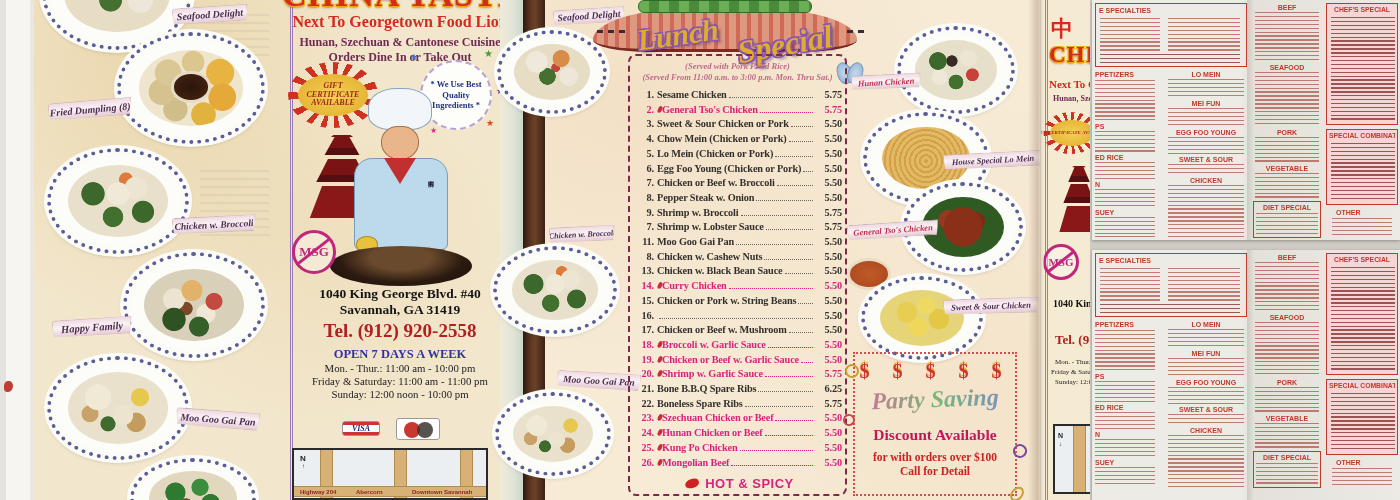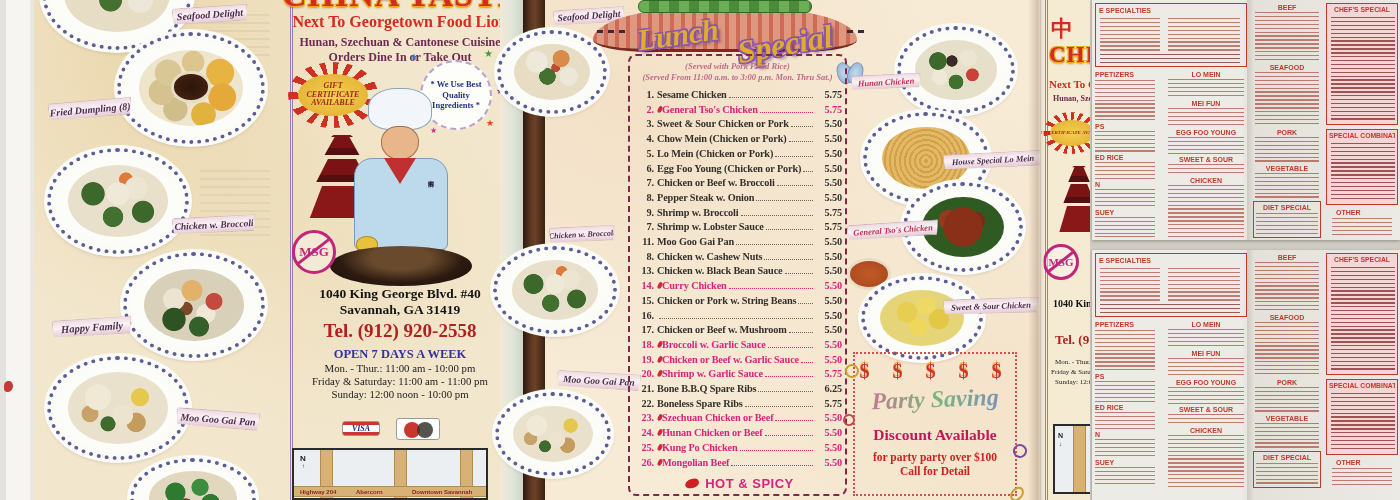--- a/index.html
+++ b/index.html
@@ -525,21 +525,21 @@
     <div class="abs" style="left:302px;top:258px;width:44px;height:32px;background:radial-gradient(#c05a28,#a8461c);border:3px solid #e8dcc4;border-radius:50%;"></div>
     <div class="plate" style="left:316px;top:276px;width:122px;height:84px;">
       <div class="food f-ssour"></div>
       </div>
     <div class="ribbon" style="left:398px;top:298px;width:96px;height:16px;font-size:8.5px;transform:rotate(-2deg);">Sweet &amp; Sour Chicken</div>
 
     <div id="party-box" class="abs" style="left:308px;top:352px;width:164px;height:144px;">
       <div class="party-dollars" style="top:6px;">$ $ $ $ $</div>
       <div class="party-title" style="top:32px;">Party Saving</div>
       <div class="party-line1" style="top:72px;">Discount Available</div>
-      <div class="party-line2" style="top:96px;">for party party over $100</div>
+      <div class="party-line2" style="top:96px;">for with orders over $100</div>
       <div class="party-line2" style="top:110px;">Call for Detail</div>
       <div class="confetti" style="left:-10px;top:10px;width:14px;height:14px;border-color:#c8a030;transform:rotate(40deg);"></div>
       <div class="confetti" style="left:-12px;top:60px;width:12px;height:12px;border-color:#c04848;transform:rotate(-30deg);"></div>
       <div class="confetti" style="right:-12px;top:90px;width:14px;height:14px;border-color:#7a4aa0;transform:rotate(70deg);"></div>
       <div class="confetti" style="right:-10px;bottom:-6px;width:16px;height:12px;border-color:#c8a030;transform:rotate(-50deg);"></div>
     </div>
 
     <div class="abs clip" style="left:495px;top:0;width:50px;height:500px;background:#f5ead2;border-left:1px solid #d8ccb4;">
       <div class="cover-frame" style="left:4px;"></div>
       <div class="abs" style="left:10px;top:14px;width:40px;color:#d42a20;font-weight:bold;font-size:22px;">中</div>

